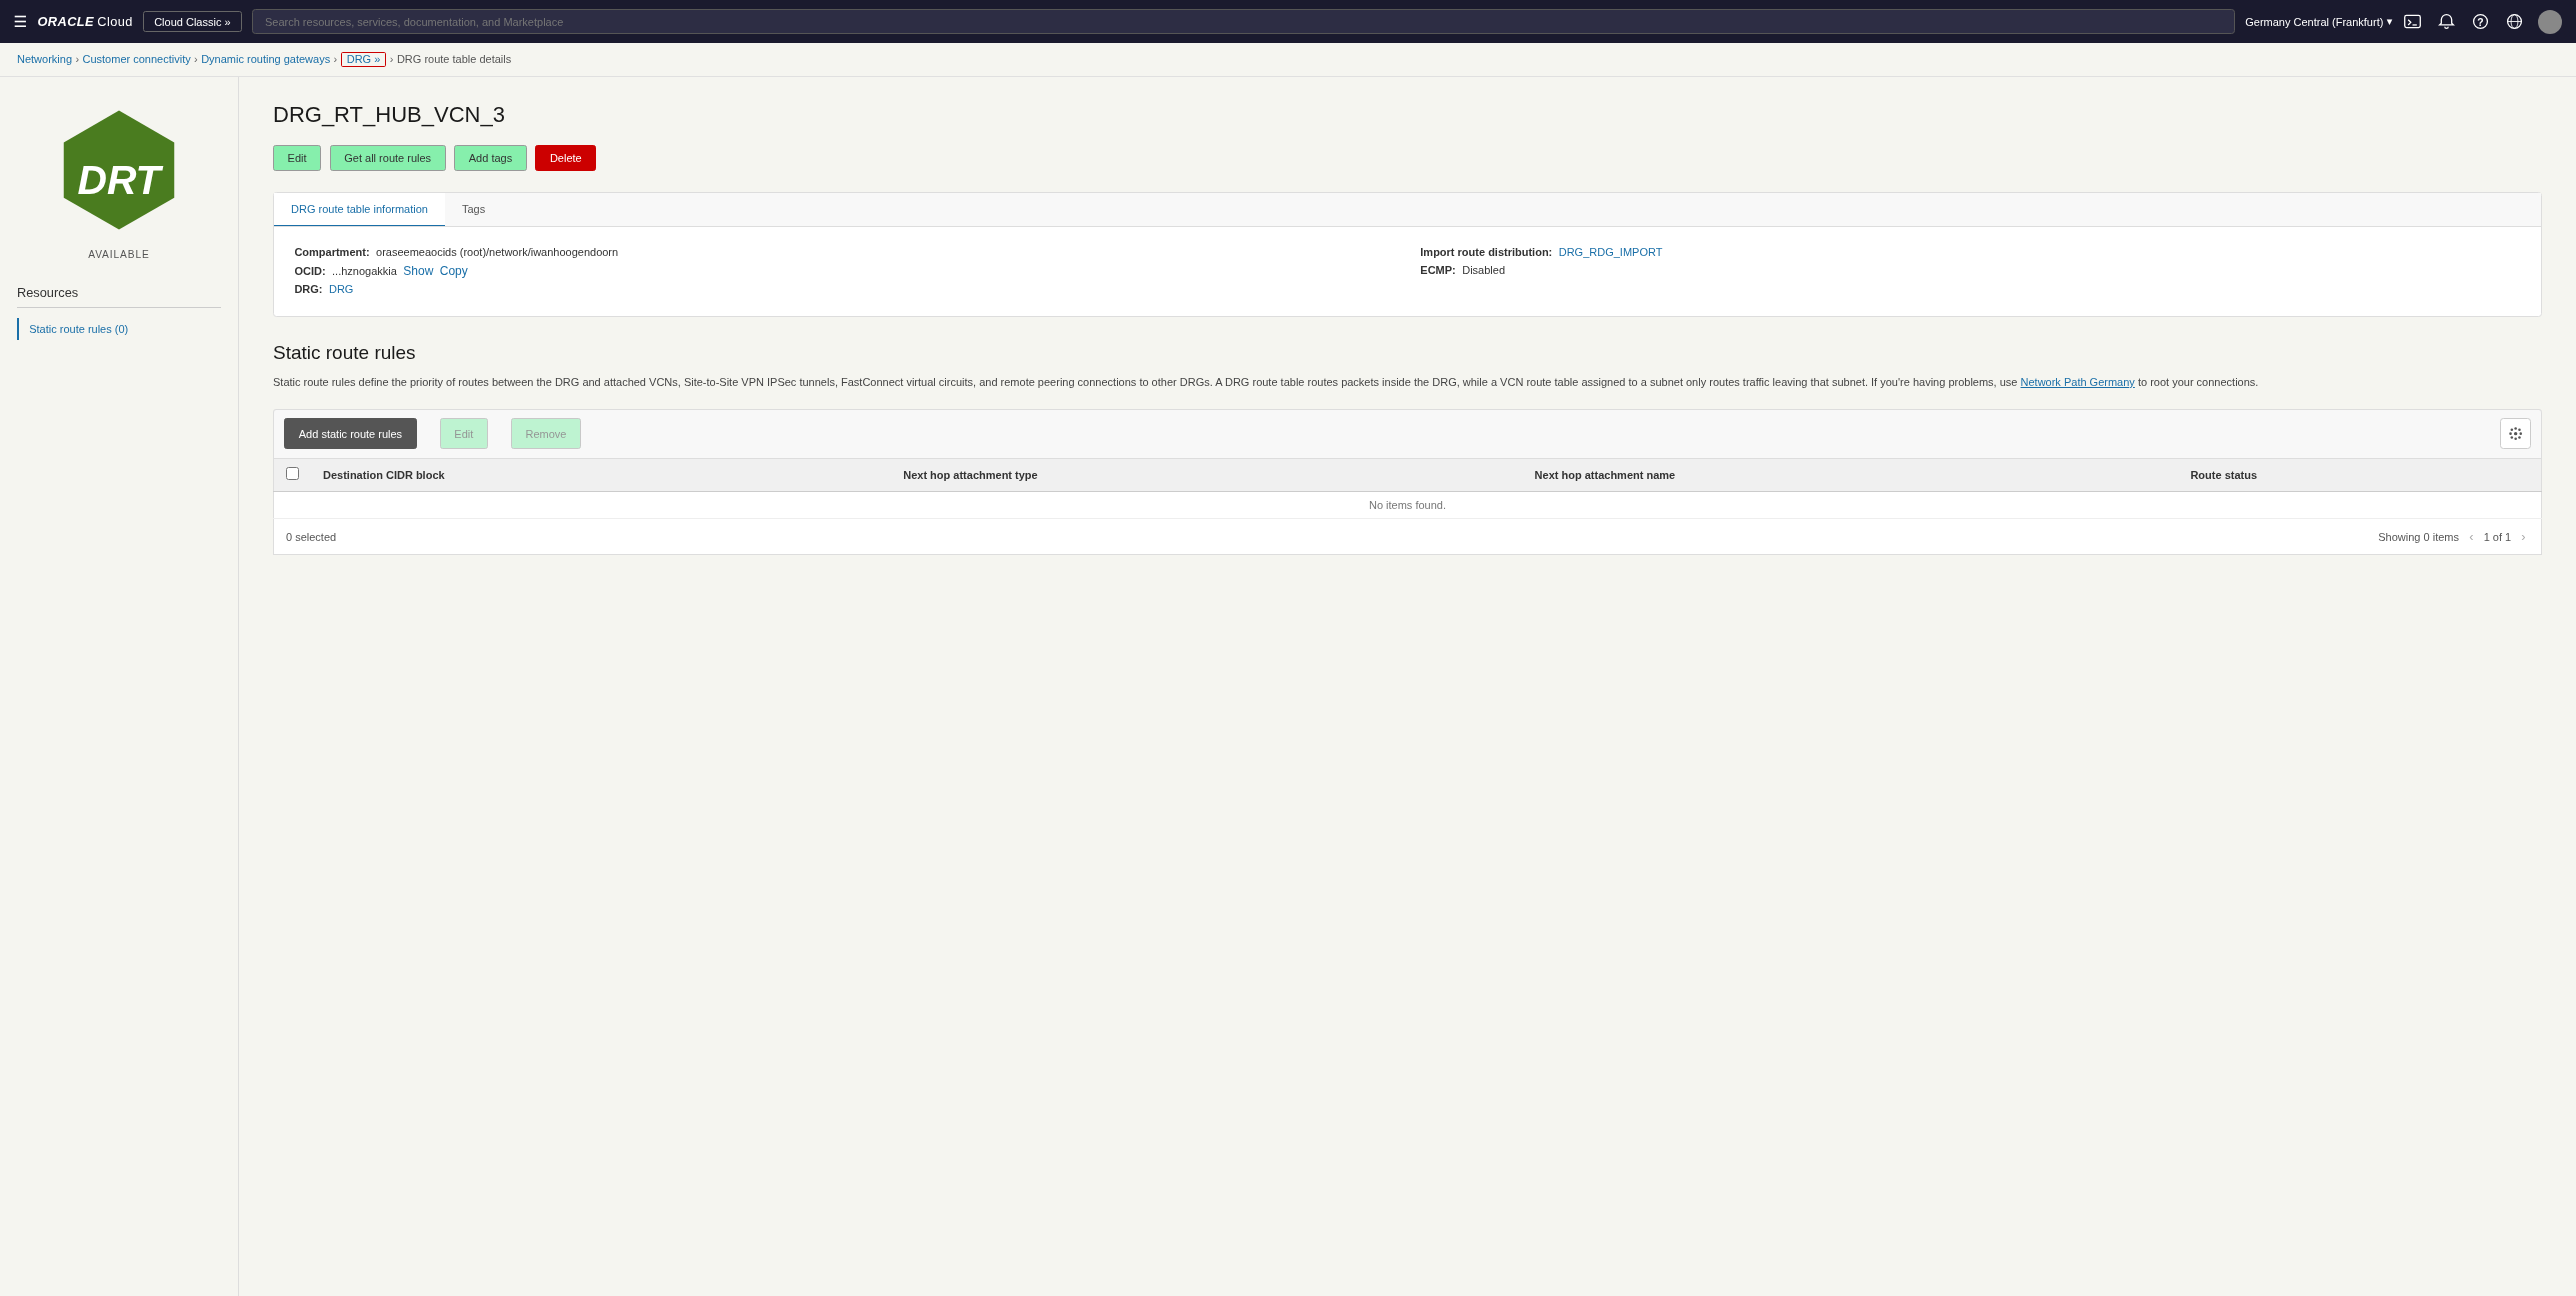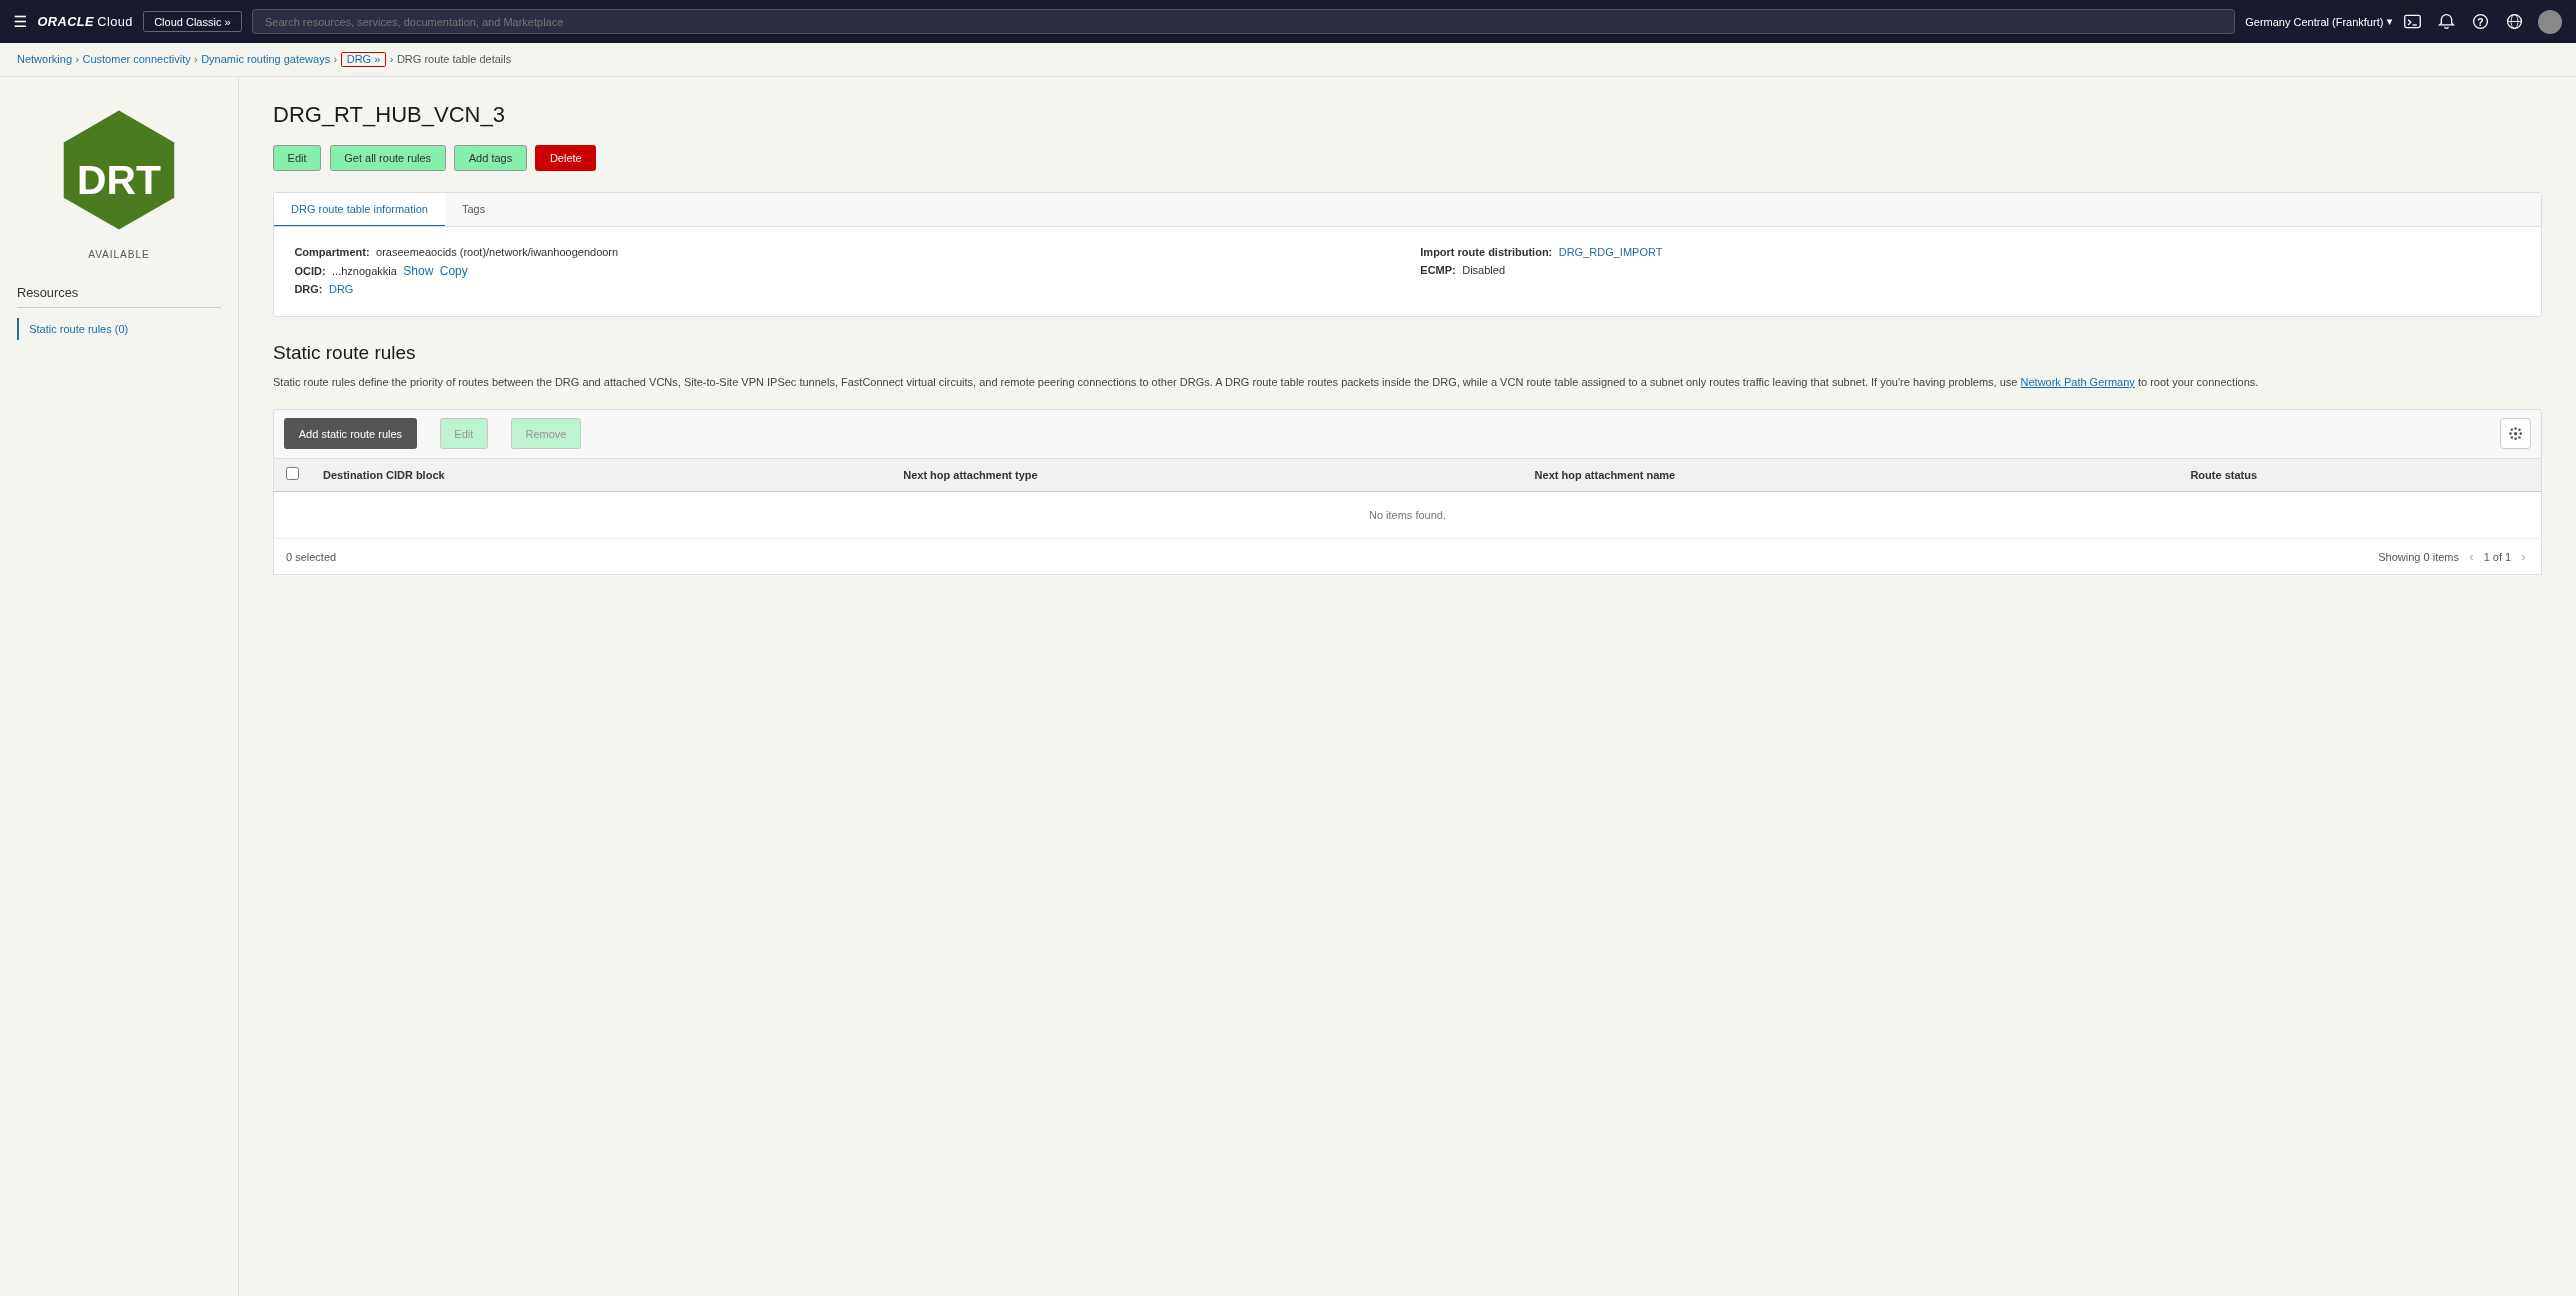--- a/index.html
+++ b/index.html
@@ -77,20 +77,21 @@
       background: #f5f5f0;
       border-right: 0.9px solid #ddd;
     }
     .hex-icon {
       width: 136px;
       height: 136px;
       margin: 0 auto 10.2px;
       display: flex;
       align-items: center;
       justify-content: center;
+      font-style: italic;
     }
     .hex-icon svg { width: 136px; height: 136px; }
     .status-text {
       text-align: center;
       font-size: 10.2px;
       color: #555;
       letter-spacing: 0.9px;
       margin-bottom: 25.6px;
     }
     .resources-section { margin-top: 8.5px; }
@@ -197,21 +198,21 @@
       text-align: left;
       font-weight: 600;
       border-bottom: 0.9px solid #ccc;
       color: #333;
     }
     .data-table td {
       padding: 8.5px 12px;
       border-bottom: 0.9px solid #eee;
       color: #666;
     }
-    .data-table .no-items { text-align: center; color: #777; padding: 17px; }
+    .data-table .no-items { text-align: center; color: #777; padding: 7px; }
     .table-footer {
       display: flex;
       justify-content: space-between;
       align-items: center;
       padding: 8.5px 12px;
       font-size: 11px;
       color: #555;
       background: #fff;
       border: 0.9px solid #ddd;
       border-top: none;

